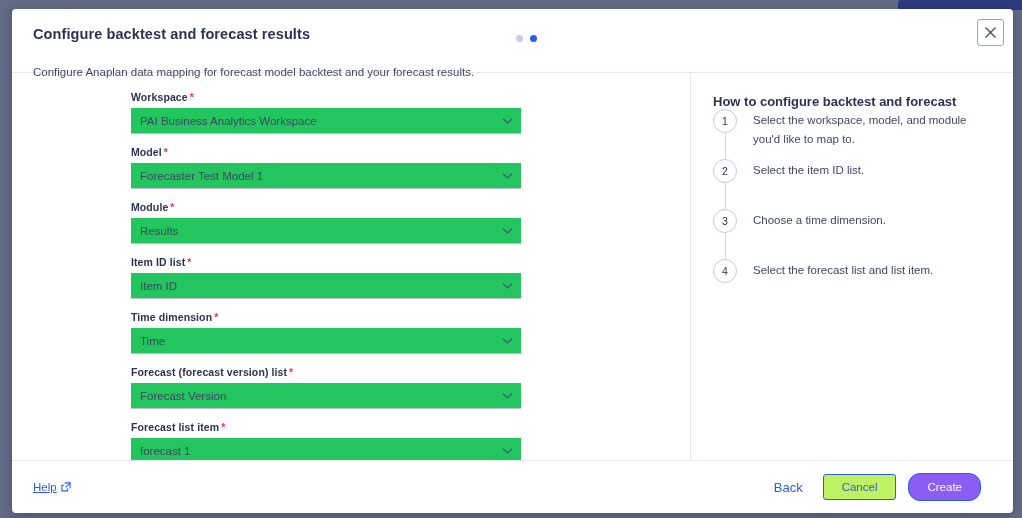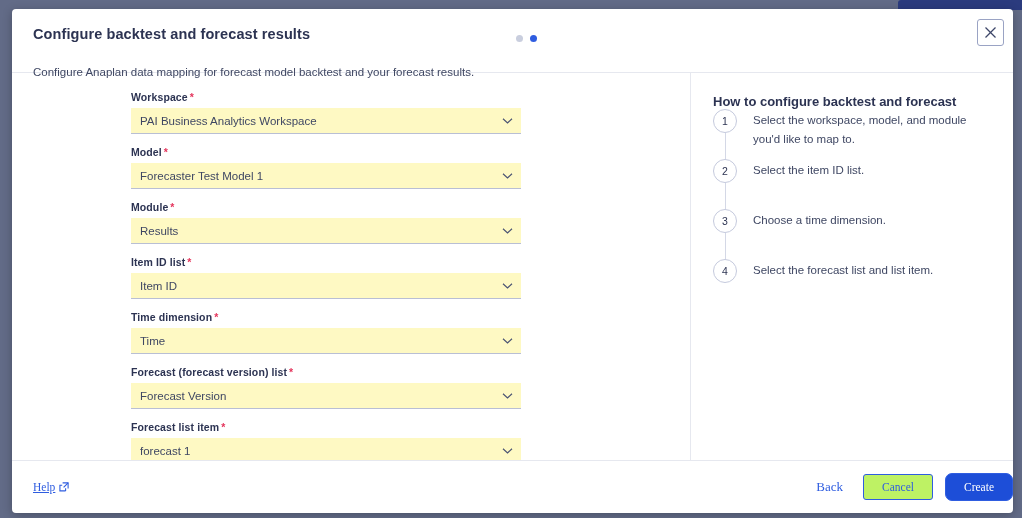--- a/index.html
+++ b/index.html
@@ -114,21 +114,21 @@
     font-weight: bold;
     color: #2c3352;
     margin-bottom: 5px;
     letter-spacing: .1px;
   }
   .req { color: #e4345b; font-weight: bold; margin-left: 2px; }
 
   .select-control {
     position: relative;
     height: 26px;
-    background: #fef9c3;
+    background: #22c55e;
     border-bottom: 1.5px solid #b9bfd4;
     display: flex;
     align-items: center;
     padding: 0 26px 0 9px;
     cursor: pointer;
     text-align: right;
   }
   .select-value {
     font-size: 11.5px;
     color: #3f4763;
@@ -198,22 +198,21 @@
     padding-top: 2px;
   }
 
   
   #modal-footer {
     flex: 0 0 53px;
     height: 53px;
     border-top: 1px solid #e6e8ef;
     display: flex;
     align-items: center;
-    padding: 0 0 0 21px;
-    font-family: Liberation Serif, serif;
+    padding: 0 32px 0 21px;
   }
   #help-link {
     font-size: 11.5px;
     color: #2f5de0;
     text-decoration: underline;
     display: inline-flex;
     align-items: center;
     gap: 4px;
     cursor: pointer;
   }
@@ -238,23 +237,23 @@
     background: #bef264;
     border: 1px solid #2f5de0;
     border-radius: 3px;
     padding: 6px 18px;
     cursor: pointer;
     font-family: inherit;
   }
   #create-button {
     font-size: 11.5px;
     color: #fff;
-    background: #1d4ed8;
+    background: #8b5cf6;
     border: 1px solid #2f5de0;
-    border-radius: 7px;
+    border-radius: 12px;
     padding: 7px 18px;
     cursor: pointer;
     font-family: inherit;
   }
 </style>
 </head>
 <body>
 
 <div id="bg-strip"></div>
 

